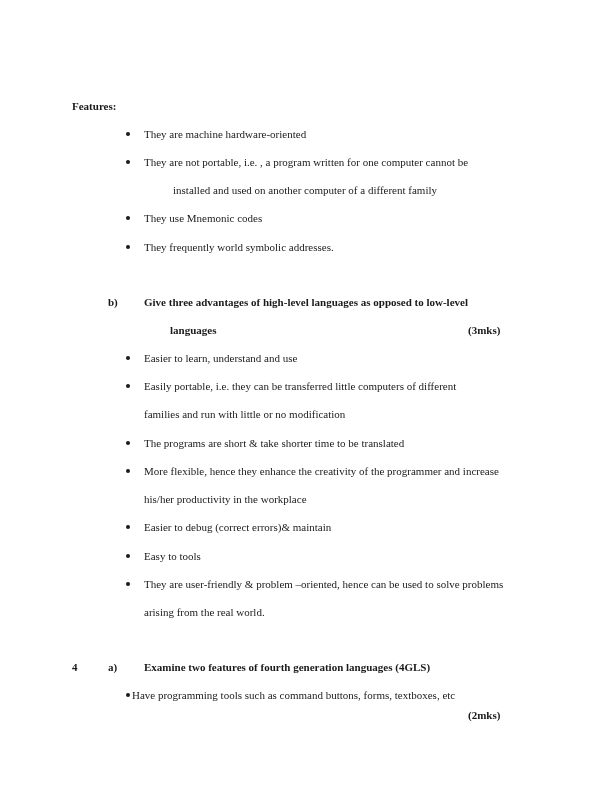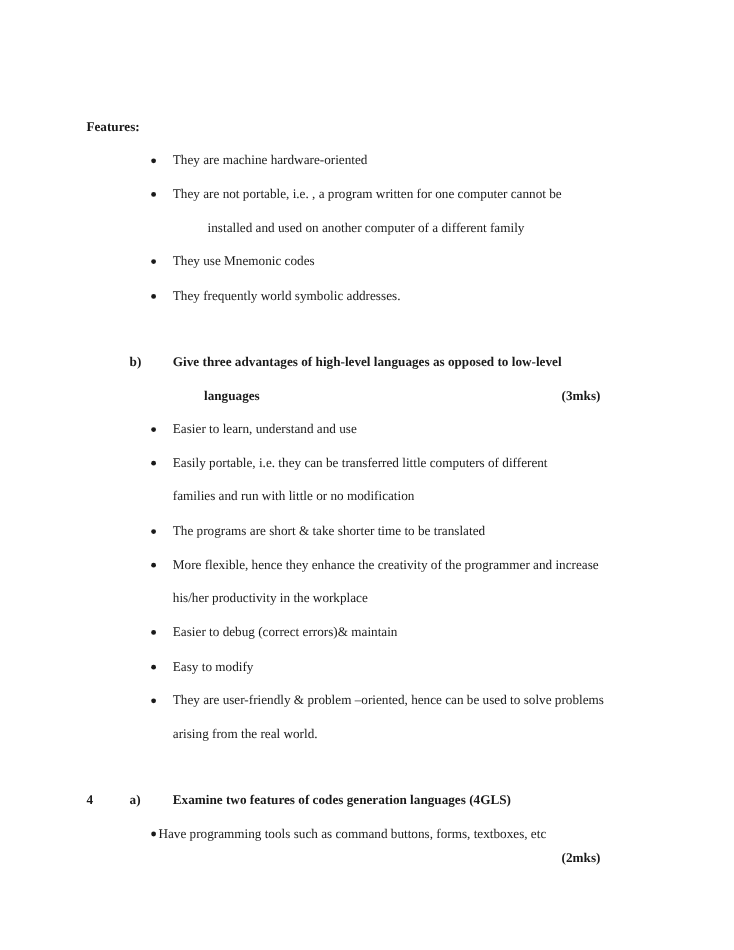--- a/index.html
+++ b/index.html
@@ -43,25 +43,25 @@
 <div class="ln" style="left:144px; top:436px;">The programs are short &amp; take shorter time to be translated</div>
 
 <span class="bullet" style="left:126px; top:469px;"></span>
 <div class="ln" style="left:144px; top:464px;">More flexible, hence they enhance the creativity of the programmer and increase</div>
 <div class="ln" style="left:144px; top:492px;">his/her productivity in the workplace</div>
 
 <span class="bullet" style="left:126px; top:525px;"></span>
 <div class="ln" style="left:144px; top:520px;">Easier to debug (correct errors)&amp; maintain</div>
 
 <span class="bullet" style="left:126px; top:554px;"></span>
-<div class="ln" style="left:144px; top:549px;">Easy to modify</div>
+<div class="ln" style="left:144px; top:549px;">Easy to tools</div>
 
 <span class="bullet" style="left:126px; top:582px;"></span>
 <div class="ln" style="left:144px; top:577px;">They are user-friendly &amp; problem –oriented, hence can be used to solve problems</div>
 <div class="ln" style="left:144px; top:605px;">arising from the real world.</div>
 
 <div class="ln b" style="left:72px; top:660px;">4</div>
 <div class="ln b" style="left:108px; top:660px;">a)</div>
-<div class="ln b" style="left:144px; top:660px;">Examine two features of codes generation languages (4GLS)</div>
+<div class="ln b" style="left:144px; top:660px;">Examine two features of fourth generation languages (4GLS)</div>
 <div class="ln b" style="left:468px; top:660px;margin-top:48px;">(2mks)</div>
 
 <span class="bullet" style="left:126px; top:693px;"></span>
 <div class="ln" style="left:132px; top:688px;">Have programming tools such as command buttons, forms, textboxes, etc</div>
 
 </body></html>

